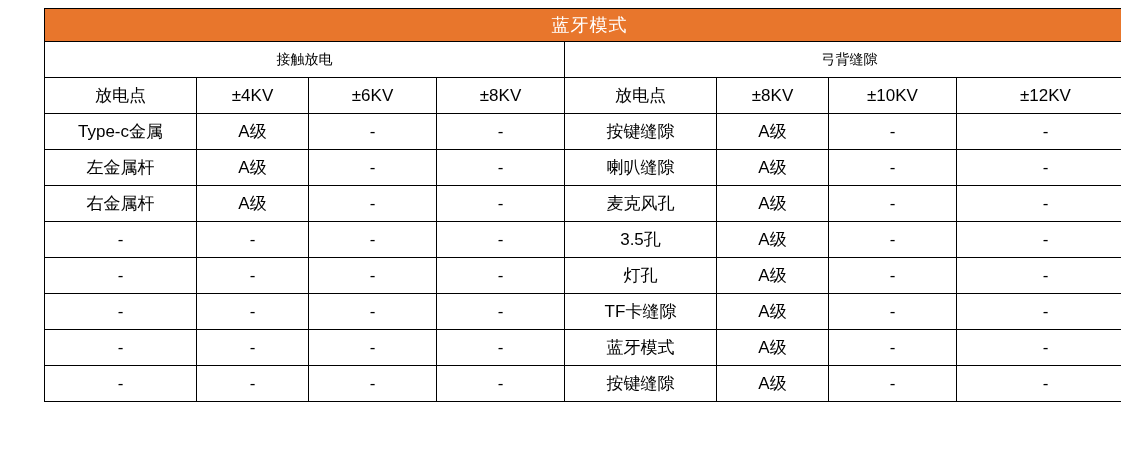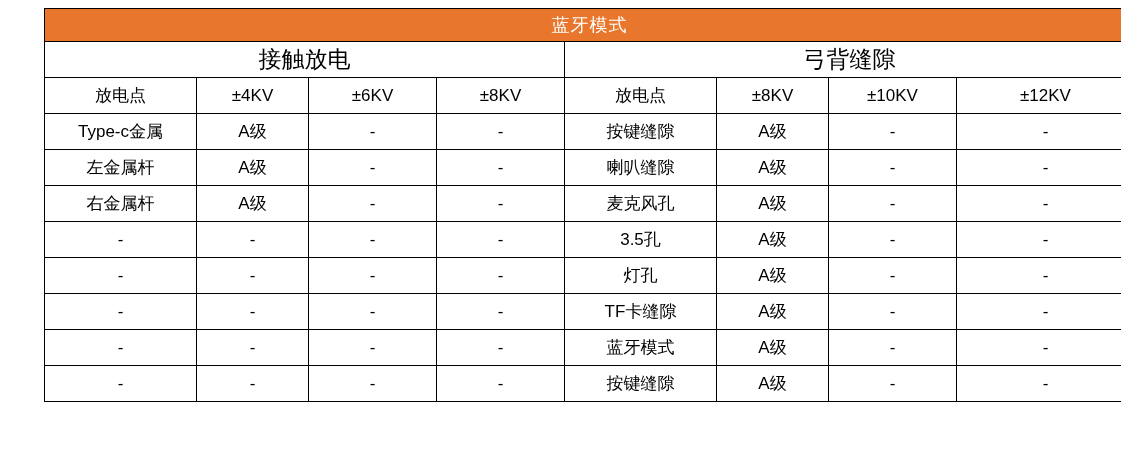--- a/index.html
+++ b/index.html
@@ -34,21 +34,21 @@
     color: #000000;
   }
   tr.title-row td {
     background: #e8762c;
     color: #ffffff;
     font-size: 18px;
     height: 32px;
     letter-spacing: 1px;
   }
   tr.group-row td {
-    font-size: 23px;
+    font-size: 14px;
     height: 35px;
   }
   tr.head-row td {
     font-size: 17px;
     height: 35px;
     margin-top: 26px;
   }
   tr.data-row td {
     height: 35px;
   }

